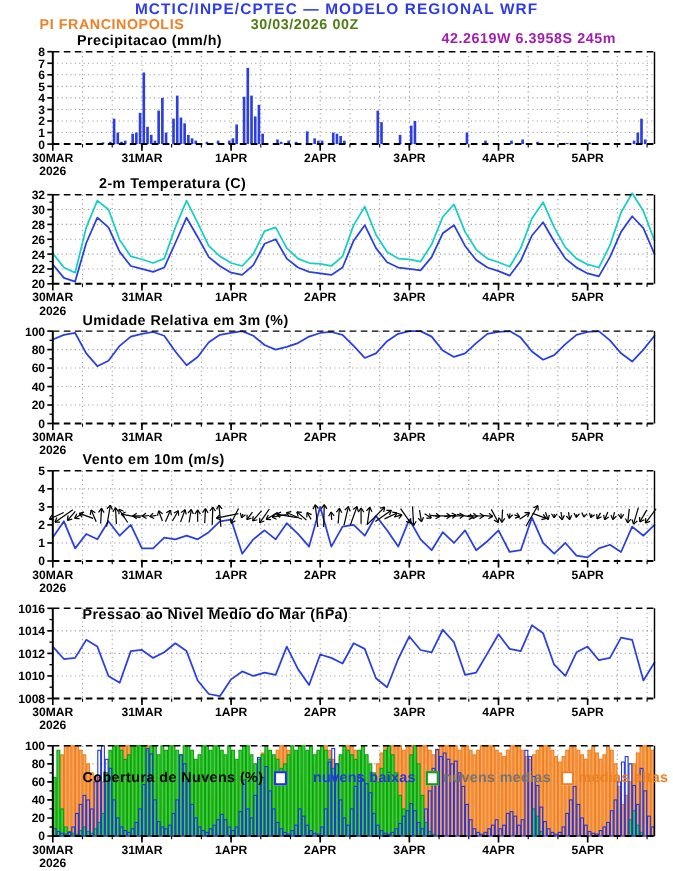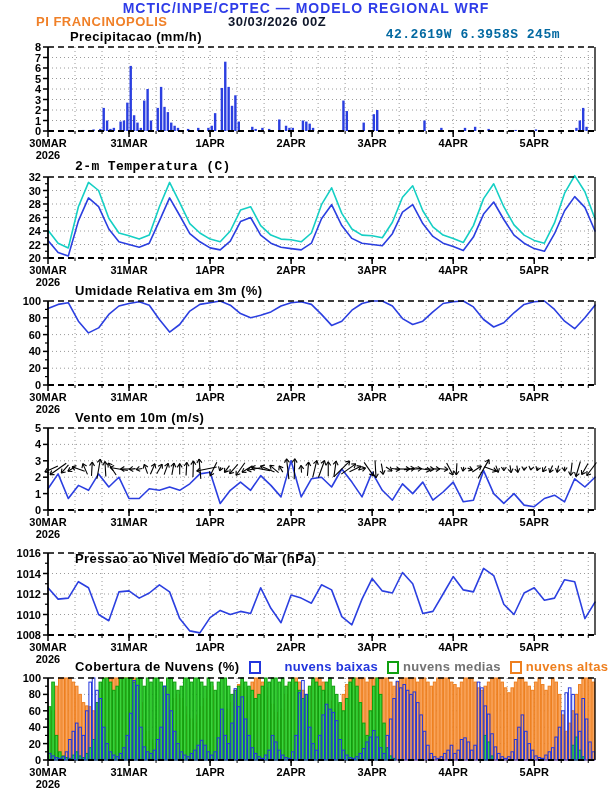--- a/index.html
+++ b/index.html
@@ -17,22 +17,22 @@
   .legend-label{font-size:13px;font-weight:bold;letter-spacing:0.3px;}
   svg{position:absolute;top:0;left:0;}
 </style>
 </head>
 <body>
 
 <div class="page">
 
   <div class="ovl hdr-title" id="hdr-title" style="color: rgb(46, 60, 232);">MCTIC/INPE/CPTEC — MODELO REGIONAL WRF</div>
   <div class="ovl hdr-station" id="hdr-station" style="color: rgb(240, 128, 40);">PI FRANCINOPOLIS</div>
-  <div class="ovl hdr-run" id="hdr-run" style="color: #0f172a;">30/03/2026 00Z</div>
-  <div class="ovl hdr-loc" id="hdr-loc" style="color: #0369a1; font-family: Liberation Mono, monospace;">42.2619W 6.3958S 245m</div>
+  <div class="ovl hdr-run" id="hdr-run" style="color: #4d7c0f;">30/03/2026 00Z</div>
+  <div class="ovl hdr-loc" id="hdr-loc" style="color: #a21caf;">42.2619W 6.3958S 245m</div>
 
   <svg id="meteogram-svg" width="612" height="792" viewBox="0 0 612 792">
       <g>
         <line x1="75.01234567901234" y1="47" x2="75.01234567901234" y2="131" stroke="#9a9a9a" stroke-width="1" stroke-dasharray="1 3"></line>
         <line x1="102.02469135802468" y1="47" x2="102.02469135802468" y2="131" stroke="#9a9a9a" stroke-width="1" stroke-dasharray="1 3"></line>
         <line x1="129.03703703703704" y1="47" x2="129.03703703703704" y2="131" stroke="#9a9a9a" stroke-width="1" stroke-dasharray="1 3"></line>
         <line x1="156.04938271604937" y1="47" x2="156.04938271604937" y2="131" stroke="#9a9a9a" stroke-width="1" stroke-dasharray="1 3"></line>
         <line x1="183.06172839506172" y1="47" x2="183.06172839506172" y2="131" stroke="#9a9a9a" stroke-width="1" stroke-dasharray="1 3"></line>
         <line x1="210.07407407407408" y1="47" x2="210.07407407407408" y2="131" stroke="#9a9a9a" stroke-width="1" stroke-dasharray="1 3"></line>
         <line x1="237.0864197530864" y1="47" x2="237.0864197530864" y2="131" stroke="#9a9a9a" stroke-width="1" stroke-dasharray="1 3"></line>
@@ -1260,34 +1260,34 @@
         <line x1="372.14814814814815" y1="760" x2="372.14814814814815" y2="766" stroke="#000" stroke-width="1.5"></line>
         <text x="372.14814814814815" y="776" text-anchor="middle" fill="#000" font-family="&quot;Liberation Sans&quot;, sans-serif" font-size="11" font-weight="bold">3APR</text>
         <line x1="453.18518518518516" y1="760" x2="453.18518518518516" y2="766" stroke="#000" stroke-width="1.5"></line>
         <text x="453.18518518518516" y="776" text-anchor="middle" fill="#000" font-family="&quot;Liberation Sans&quot;, sans-serif" font-size="11" font-weight="bold">4APR</text>
         <line x1="534.2222222222222" y1="760" x2="534.2222222222222" y2="766" stroke="#000" stroke-width="1.5"></line>
         <text x="534.2222222222222" y="776" text-anchor="middle" fill="#000" font-family="&quot;Liberation Sans&quot;, sans-serif" font-size="11" font-weight="bold">5APR</text>
       </g>
     </svg>
 
   <div class="ovl ptitle" style="top:30px;left:70px;">Precipitacao (mm/h)</div>
-  <div class="ovl ptitle" style="top:160px;left:75px;font-family:Liberation Mono, monospace;">2-m Temperatura (C)</div>
+  <div class="ovl ptitle" style="top:160px;left:90px;">2-m Temperatura (C)</div>
   <div class="ovl ptitle" style="top:284px;left:75px;">Umidade Relativa em 3m (%)</div>
   <div class="ovl ptitle" style="top:411px;left:75px;">Vento em 10m (m/s)</div>
   <div class="ovl ptitle" style="top:536px;left:75px;margin-top:16px;">Pressao ao Nivel Medio do Mar (hPa)</div>
 
-  <div class="ovl legend-row" style="top:660px;left:75px;align-items:flex-end;">
+  <div class="ovl legend-row" style="top:700px;left:75px;align-items:flex-end;">
     <span class="ptitle">Cobertura de Nuvens (%)</span>
     <span class="legend-item">
       <span class="legend-box" style="border-color: rgb(35, 54, 221);"></span>
       <span class="legend-label" style="color: rgb(35, 54, 221); margin-left: 20px;">nuvens baixas</span>
     </span>
     <span class="legend-item">
       <span class="legend-box" style="border-color: rgb(15, 159, 15);"></span>
       <span class="legend-label" style="color: #737373;">nuvens medias</span>
     </span>
     <span class="legend-item">
       <span class="legend-box" style="border-color: rgb(238, 127, 30);"></span>
-      <span class="legend-label" style="color: rgb(238, 127, 30);">nuvens altas</span>
+      <span class="legend-label" style="color: rgb(238, 127, 30);">medias altas</span>
     </span>
   </div>
 
 </div>
 
 </body></html>

